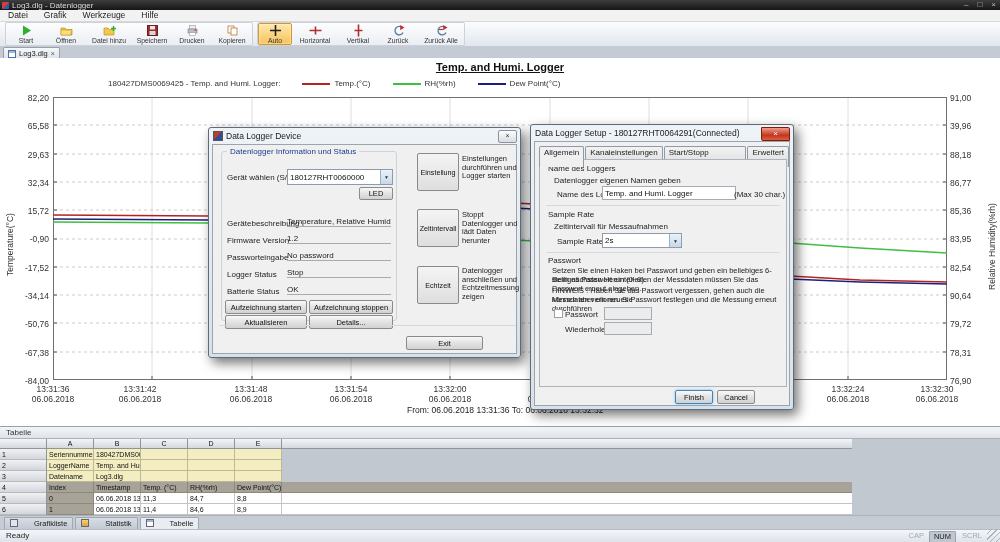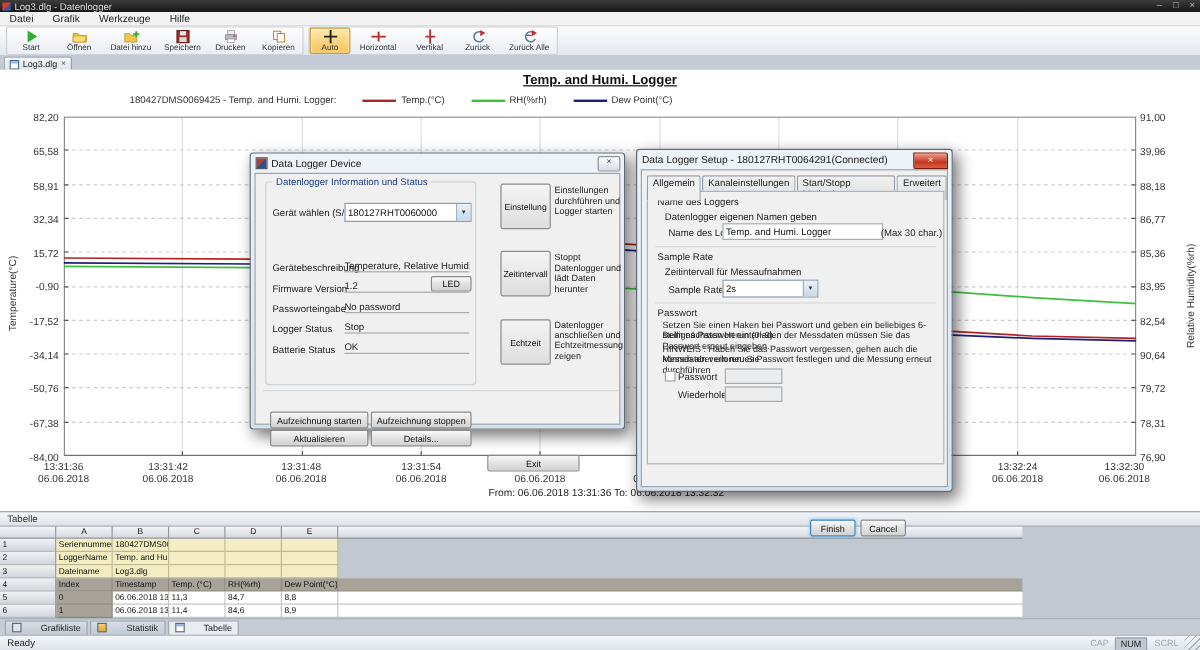--- a/index.html
+++ b/index.html
@@ -52,21 +52,21 @@
   .close-gray{position:absolute;right:3px;top:2px;width:17px;height:11px;background:linear-gradient(#fdfdfd,#d8dde2);
               border:1px solid #8b949c;border-radius:2px;font-size:7px;color:#333;text-align:center;line-height:10px;}
   .close-red{position:absolute;right:3px;top:2px;width:27px;height:12px;background:linear-gradient(#ef9d8d,#c3361f 60%,#d95f3f);
              border:1px solid #7e1d0e;border-radius:0 2px 0 2px;font-size:8px;color:#fff;text-align:center;line-height:11px;}
   .lbl{font-size:8px;color:#222;}
   .small{font-size:7.5px;color:#222;}
   .groupbox{border:1px solid #ccd4d9;border-radius:3px;}
   .gb-title{position:absolute;top:-5px;left:5px;background:#f0f0f0;padding:0 3px;font-size:8px;color:#1a3a8a;}
   .uval{font-size:8px;color:#222;border-bottom:1px solid #aaa;overflow:hidden;white-space:nowrap;}
   .btn{background:linear-gradient(#f9f9f9,#e4e4e4 45%,#d2d2d2);border:1px solid #8a8a8a;border-radius:2px;
-       font-size:7.5px;color:#111;text-align:center;display:flex;align-items:center;justify-content:center;margin-top:43px;}
+       font-size:7.5px;color:#111;text-align:center;display:flex;align-items:center;justify-content:center;}
   .btn.default{border:1px solid #3c86c0;box-shadow:0 0 3px #7fbde8;}
   .bigbtn{background:linear-gradient(#f4f4f4,#dedede);border:1px solid #8a8a8a;border-radius:2px;
           font-size:7.2px;color:#111;display:flex;align-items:center;justify-content:center;text-align:center;}
   .dd{background:#fff;border:1px solid #8c9cab;font-size:8px;color:#111;display:flex;align-items:center;}
   .dd .val{flex:1;padding-left:2px;overflow:hidden;white-space:nowrap;}
   .dd .arr{width:11px;align-self:stretch;background:linear-gradient(#eaf2fa,#c8d8e8);border-left:1px solid #9ab0c4;
            font-size:5px;color:#333;display:flex;align-items:center;justify-content:center;}
   .input{background:#fff;border:1px solid #a5acb5;font-size:8px;color:#111;padding:0 2px;overflow:hidden;white-space:nowrap;display:flex;align-items:center;}
   .input.gray{background:#ececec;}
   .chk{width:7px;height:7px;background:#fff;border:1px solid #9aa2ab;}
@@ -249,21 +249,21 @@
     <span class="leg-line" style="background:#b22424"></span>
     <span>Temp.(°C)</span>
     <span class="leg-line" style="background:#3fbf3f"></span>
     <span>RH(%rh)</span>
     <span class="leg-line" style="background:#1f1f7a"></span>
     <span>Dew Point(°C)</span>
   </div>
 
   <div class="abs ytick ytl" style="top:93px">82,20</div>
   <div class="abs ytick ytl" style="top:121px">65,58</div>
-  <div class="abs ytick ytl" style="top:150px">58,91</div>
+  <div class="abs ytick ytl" style="top:150px">29,63</div>
   <div class="abs ytick ytl" style="top:178px">32,34</div>
   <div class="abs ytick ytl" style="top:206px">15,72</div>
   <div class="abs ytick ytl" style="top:234px">-0,90</div>
   <div class="abs ytick ytl" style="top:263px">-17,52</div>
   <div class="abs ytick ytl" style="top:291px">-34,14</div>
   <div class="abs ytick ytl" style="top:319px">-50,76</div>
   <div class="abs ytick ytl" style="top:348px">-67,38</div>
   <div class="abs ytick ytl" style="top:376px">-84,00</div>
 
   <div class="abs ytick ytr" style="top:93px">91,00</div>

